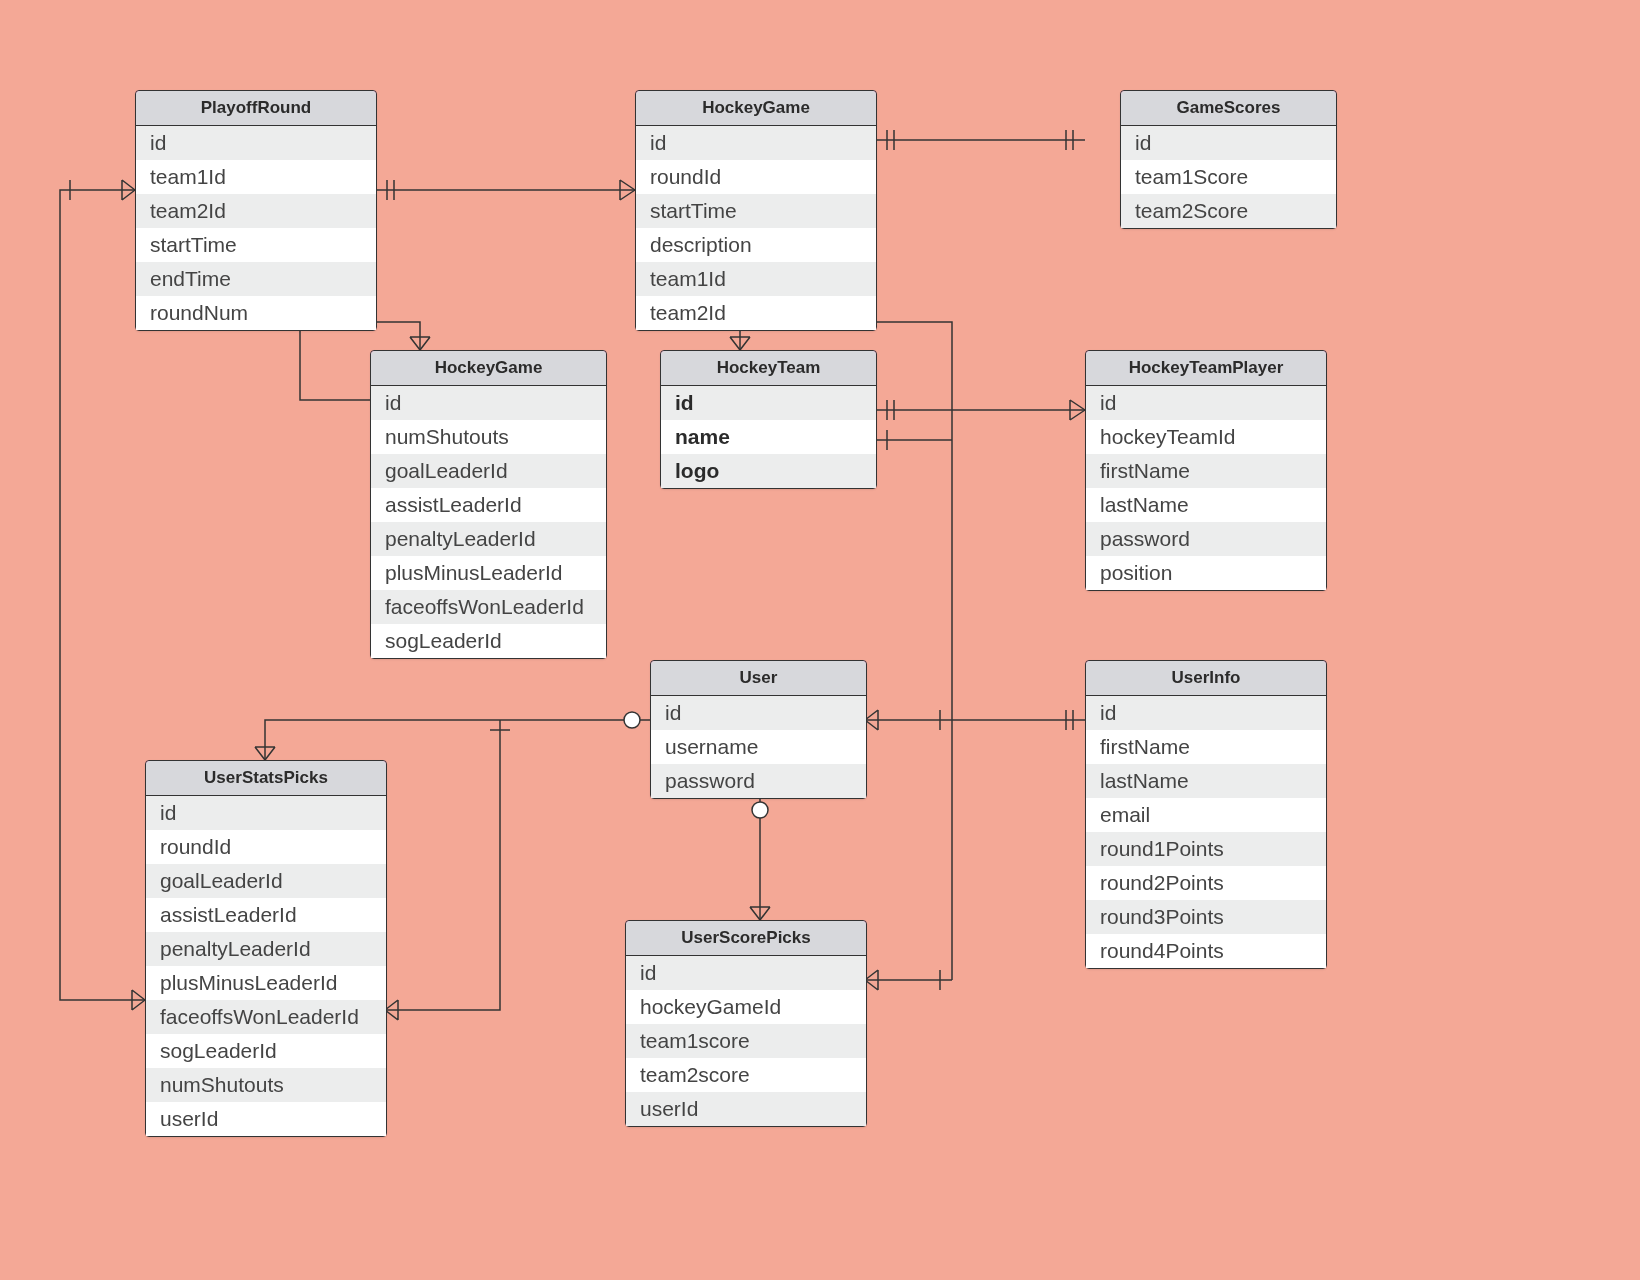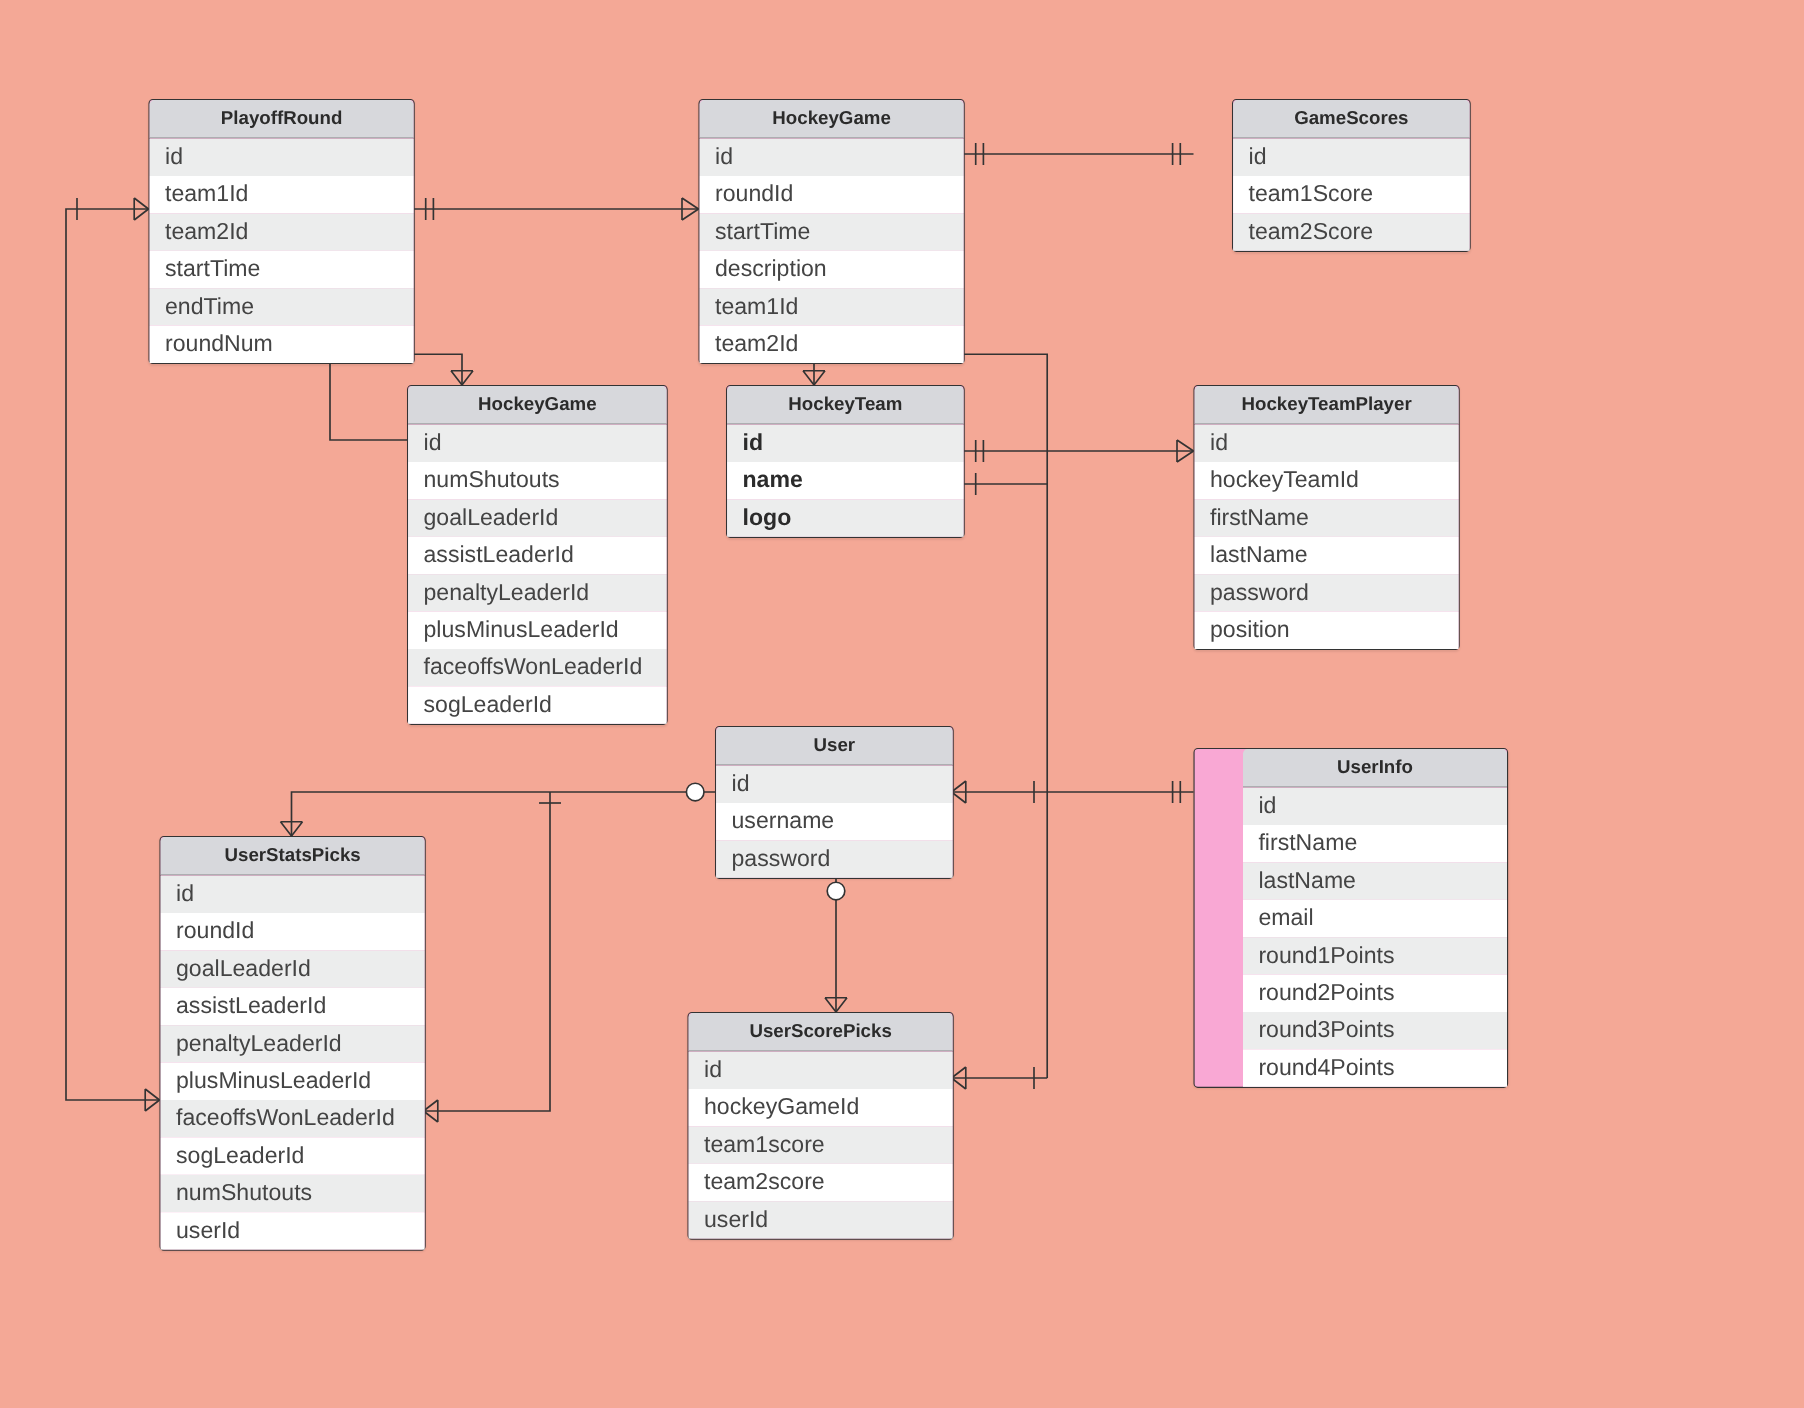--- a/index.html
+++ b/index.html
@@ -183,21 +183,21 @@
       </div>
     </div>
     <div class="entity" style="left: 650px; top: 660px; width: 215px;">
       <div class="entity-header">User</div>
       <div>
         <div class="entity-row">id</div>
         <div class="entity-row">username</div>
         <div class="entity-row">password</div>
       </div>
     </div>
-    <div class="entity" style="left: 1085px; top: 680px; width: 240px; padding-left: 44px;">
+    <div class="entity" style="left: 1085px; top: 660px; width: 240px;">
       <div class="entity-header">UserInfo</div>
       <div>
         <div class="entity-row">id</div>
         <div class="entity-row">firstName</div>
         <div class="entity-row">lastName</div>
         <div class="entity-row">email</div>
         <div class="entity-row">round1Points</div>
         <div class="entity-row">round2Points</div>
         <div class="entity-row">round3Points</div>
         <div class="entity-row">round4Points</div>

